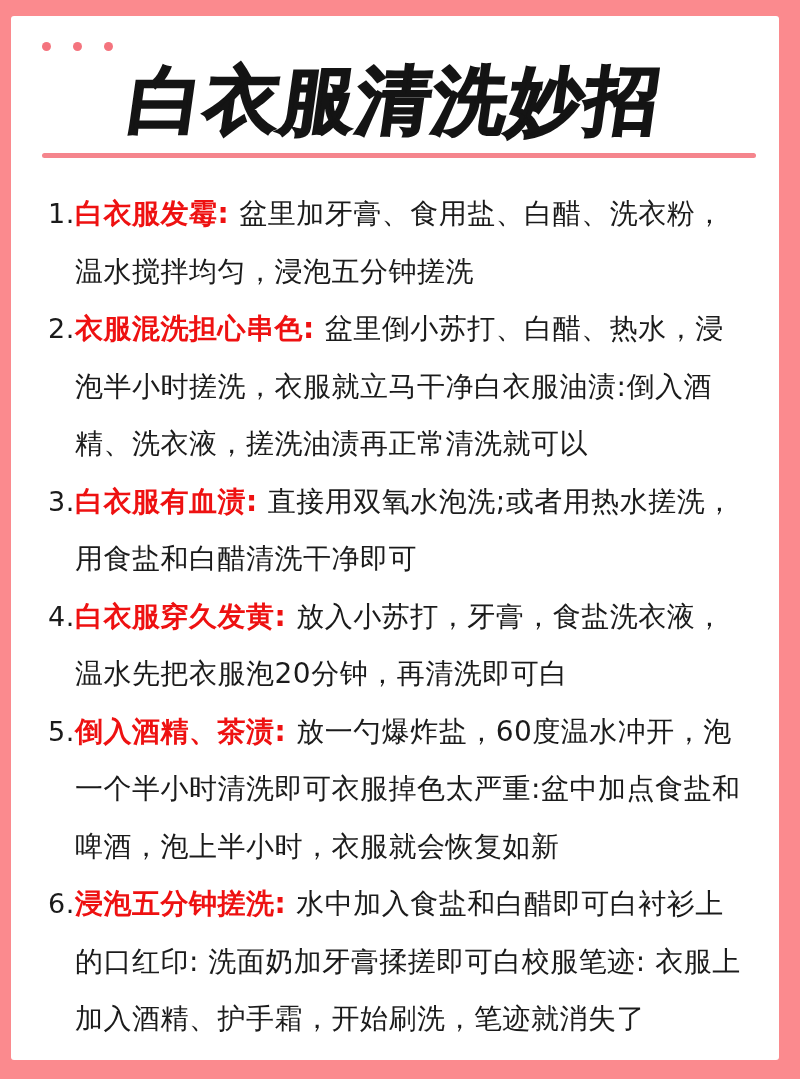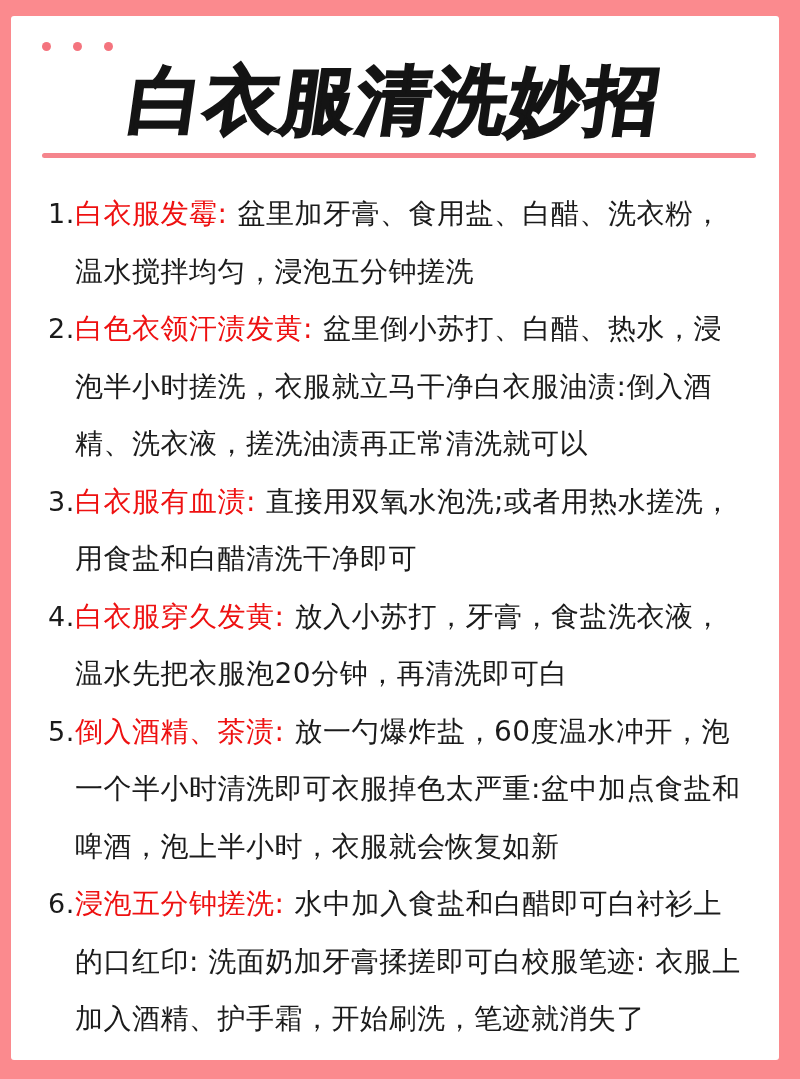--- a/index.html
+++ b/index.html
@@ -77,21 +77,21 @@
   }
   .tip-number {
     position: absolute;
     left: 0;
     top: 0;
     font-size: 27px;
     color: #1B1B1B;
   }
   .tip-lead {
     color: #EE1111;
-    font-weight: normal;
+    font-weight: bold;
     margin-right: 10px;
   }
   .tip-body { color: #1B1B1B; }
 </style>
 </head>
 <body>
 
 <div class="card">
 
   <div class="dots">
@@ -106,21 +106,21 @@
 
   <div class="title-underline"></div>
 
   <div class="tips-list">
 
     <div class="tip-item">
       <span class="tip-number">1.</span><span class="tip-lead">白衣服发霉:</span><span class="tip-body">盆里加牙膏、食用盐、白醋、洗衣粉，温水搅拌均匀，浸泡五分钟搓洗</span>
     </div>
 
     <div class="tip-item">
-      <span class="tip-number">2.</span><span class="tip-lead">白色衣领汗渍发黄:</span><span class="tip-body">盆里倒小苏打、白醋、热水，浸泡半小时搓洗，衣服就立马干净白衣服油渍:倒入酒精、洗衣液，搓洗油渍再正常清洗就可以</span>
+      <span class="tip-number">2.</span><span class="tip-lead">衣服混洗担心串色:</span><span class="tip-body">盆里倒小苏打、白醋、热水，浸泡半小时搓洗，衣服就立马干净白衣服油渍:倒入酒精、洗衣液，搓洗油渍再正常清洗就可以</span>
     </div>
 
     <div class="tip-item">
       <span class="tip-number">3.</span><span class="tip-lead">白衣服有血渍:</span><span class="tip-body">直接用双氧水泡洗;或者用热水搓洗，用食盐和白醋清洗干净即可</span>
     </div>
 
     <div class="tip-item">
       <span class="tip-number">4.</span><span class="tip-lead">白衣服穿久发黄:</span><span class="tip-body">放入小苏打，牙膏，食盐洗衣液，温水先把衣服泡20分钟，再清洗即可白</span>
     </div>
 

